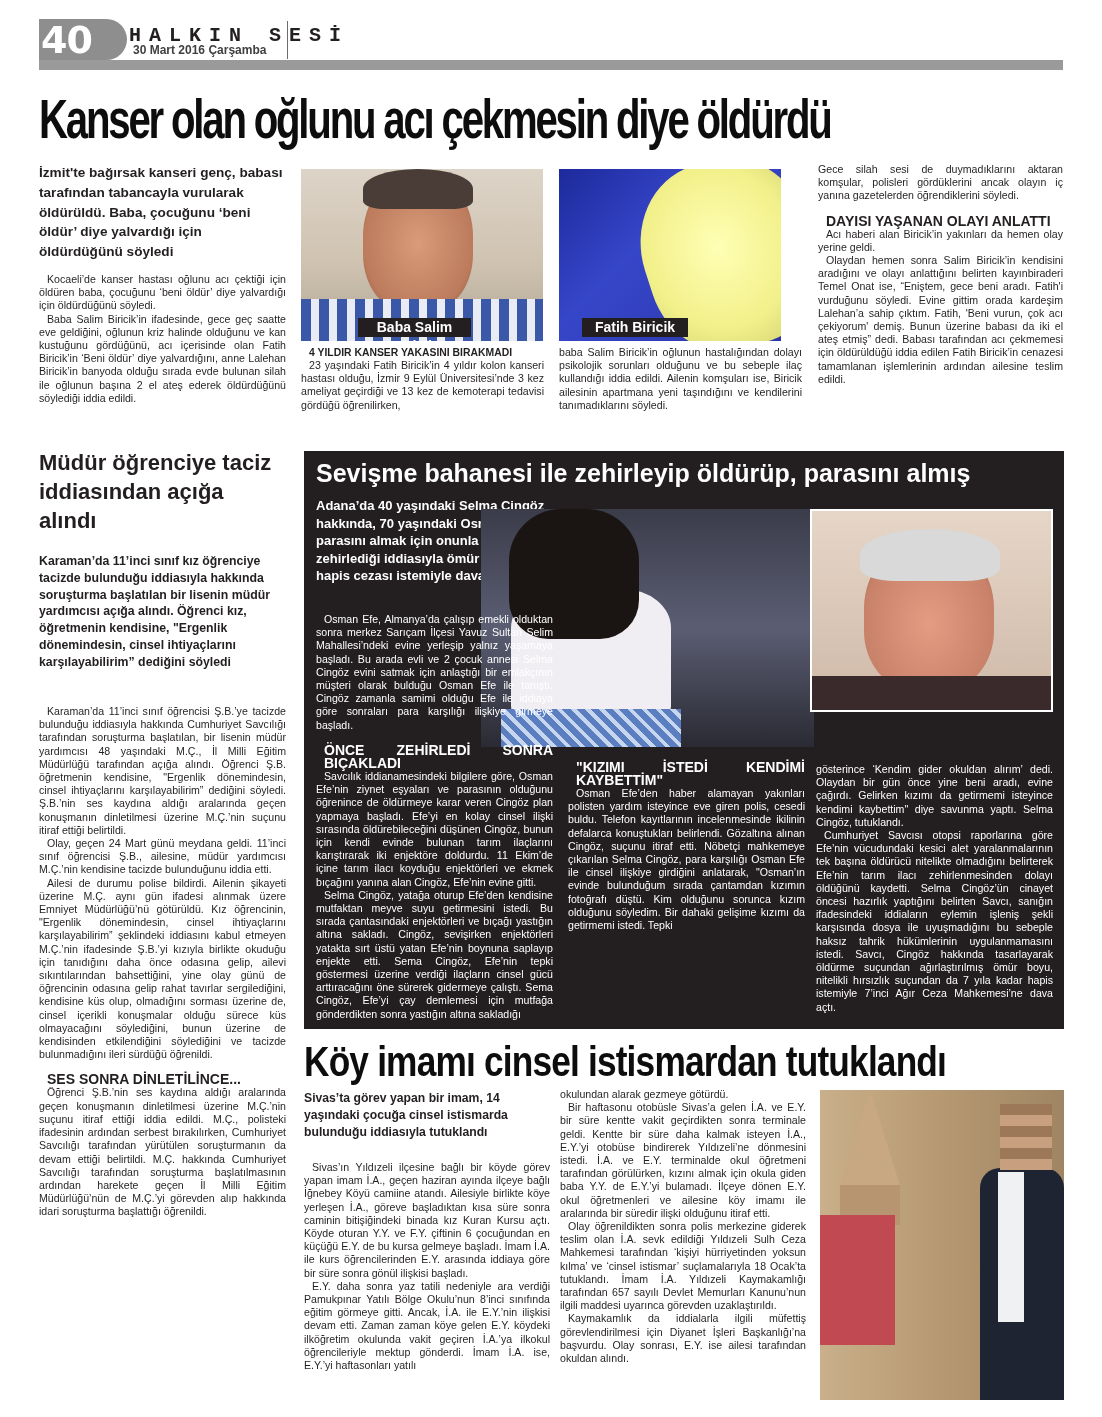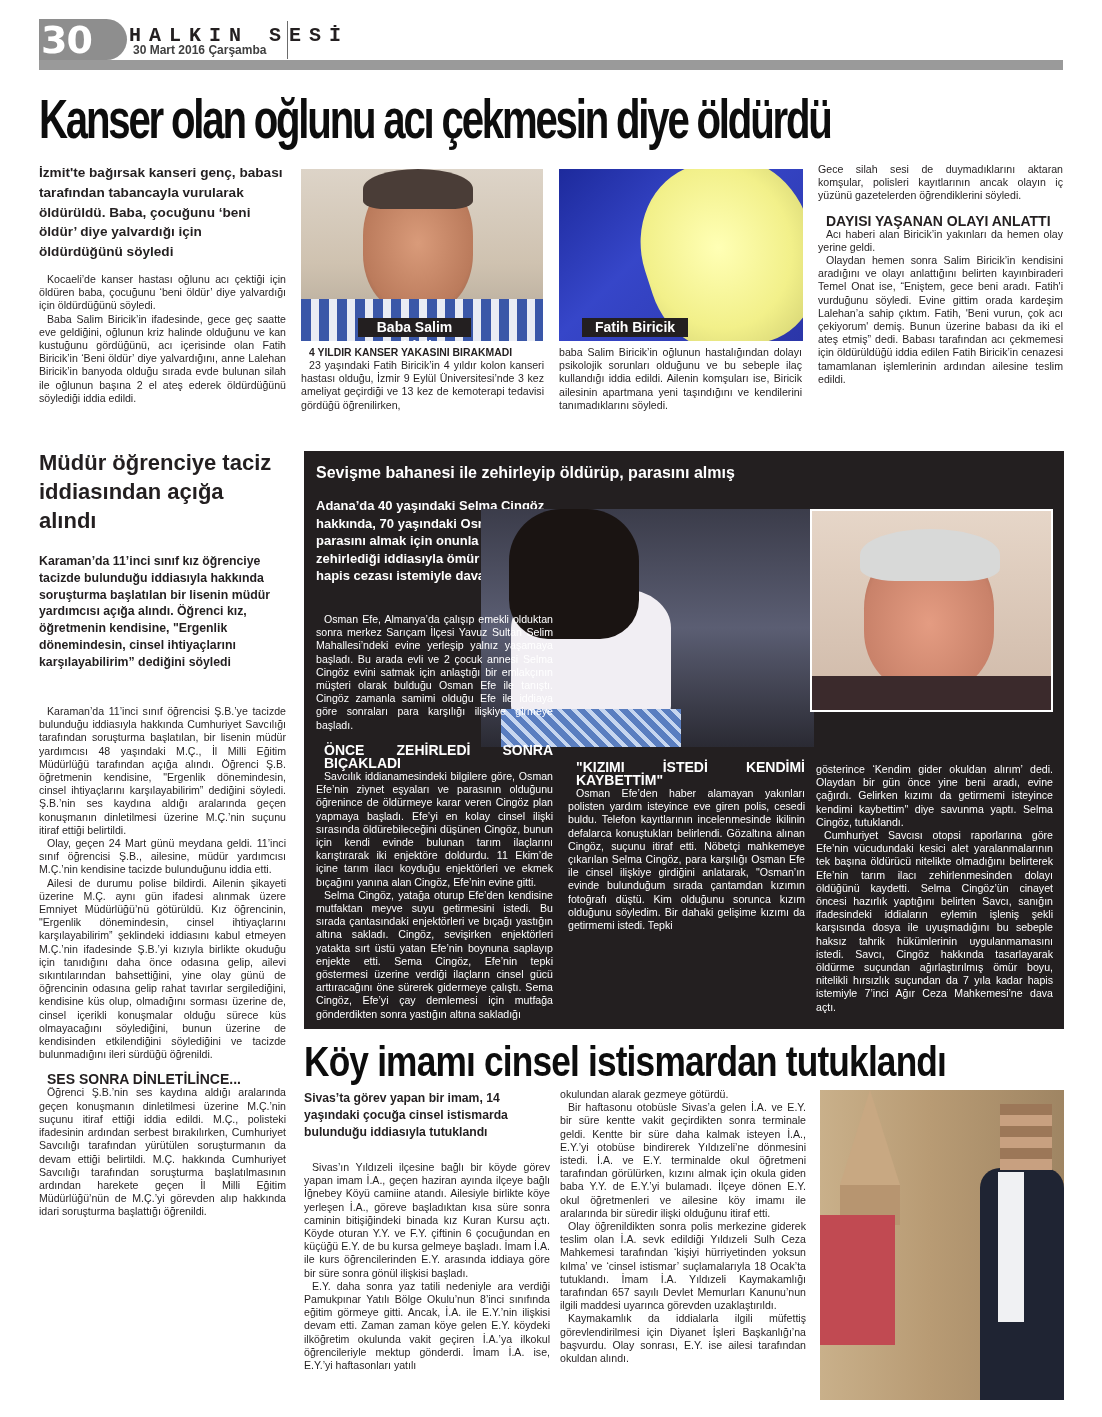--- a/index.html
+++ b/index.html
@@ -20,42 +20,42 @@
 
   .text { font-size: 10.6px; line-height: 13.2px; text-align: justify; color: #231f20; }
   .text p { text-indent: 8px; }
   .subhead { font-weight: bold; font-size: 14px; line-height: 13px; margin-top: 12px; padding-left: 8px; }
 
   
   .s1-lead { position: absolute; left: 39px; top: 163px; width: 245px; font-weight: bold; font-size: 13.6px; line-height: 19.8px; }
   .s1-col1 { position: absolute; left: 39px; top: 273px; width: 247px; }
   .photo { position: absolute; overflow: hidden; }
   .photo-salim { left: 301px; top: 169px; width: 242px; height: 172px; background: linear-gradient(180deg,#ddd4c8 0%,#cfc2b0 55%,#b0a595 100%); }
-  .photo-fatih { left: 559px; top: 169px; width: 244px; height: 172px; background: linear-gradient(135deg,#1d2a9c 0%,#3646c9 40%,#2b36a8 100%); }
+  .photo-fatih { left: 559px; top: 169px; width: 222px; height: 172px; background: linear-gradient(135deg,#1d2a9c 0%,#3646c9 40%,#2b36a8 100%); }
   .face { position: absolute; border-radius: 45% 45% 42% 42%; }
   .face-salim { left: 62px; top: 4px; width: 110px; height: 140px; background: radial-gradient(ellipse at 50% 50%, #d99b7a 0%, #bb7b5c 70%, #7e5546 100%); }
   .hair-salim { position: absolute; left: 62px; top: 0px; width: 110px; height: 40px; background: #4a3d37; border-radius: 50% 50% 20% 20%; }
   .shirt-salim { position: absolute; left: 0; top: 130px; width: 242px; height: 42px; background: repeating-linear-gradient(90deg,#3a57a8 0 10px,#e9ecf4 10px 18px); }
   .face-fatih { left: 85px; top: -10px; width: 170px; height: 190px; background: radial-gradient(ellipse at 45% 45%, #ffffb5 0%, #f2f08a 55%, #c7c66a 100%); transform: rotate(-18deg); }
   .photo-caption { position: absolute; bottom: 4px; background: #231f20; color: #ffffff; font-weight: bold; font-size: 14px; height: 19px; line-height: 19px; text-align: center; }
   .cap-salim { left: 57px; width: 113px; }
   .cap-fatih { left: 23px; width: 106px; }
   .s1-col2 { position: absolute; left: 301px; top: 346px; width: 243px; }
   .s1-col3 { position: absolute; left: 559px; top: 346px; width: 243px; }
   .s1-col4 { position: absolute; left: 818px; top: 163px; width: 245px; }
   .s1-col2 .subhead-first { font-weight: bold; font-size: 10.4px; line-height: 13px; padding-left: 8px; }
 
   
   .s2-headline { position: absolute; left: 39px; top: 448px; width: 245px; font-weight: bold; font-size: 22px; line-height: 29px; color: #231f20; }
   .s2-lead { position: absolute; left: 39px; top: 553px; width: 247px; font-weight: bold; font-size: 12.3px; line-height: 16.8px; }
   .s2-body { position: absolute; left: 39px; top: 705px; width: 247px; }
 
   
   .dark-box { position: absolute; left: 304px; top: 451px; width: 760px; height: 578px; background: #231f20; color: #ffffff; }
-  .dark-headline { position: absolute; left: 12px; top: 6px; width: 740px; font-weight: bold; font-size: 16px; line-height: 32px; color: #ffffff; white-space: nowrap; }
+  .dark-headline { position: absolute; left: 12px; top: 6px; width: 740px; font-weight: bold; font-size: 25px; line-height: 32px; color: #ffffff; white-space: nowrap; }
   .dark-lead { position: absolute; left: 12px; top: 46px; width: 235px; font-weight: bold; font-size: 13px; line-height: 17.6px; }
   .dark-box .text { color: #ffffff; }
   .dark-col-intro { position: absolute; left: 12px; top: 162px; width: 237px; }
   .dark-col1 { position: absolute; left: 12px; top: 293px; width: 237px; }
   .dark-col2 { position: absolute; left: 264px; top: 298px; width: 237px; }
   .dark-col3 { position: absolute; left: 512px; top: 312px; width: 237px; }
   .dark-box .subhead { color: #ffffff; }
   .photo-woman { position: absolute; left: 177px; top: 58px; width: 333px; height: 238px; background: linear-gradient(180deg,#3b3c4a 0%,#5b5e73 50%,#2a2a33 100%); overflow: hidden; }
   .woman-hair { position: absolute; left: 28px; top: 0; width: 130px; height: 130px; background: #1a1412; border-radius: 40% 40% 30% 30%; }
   .woman-shirt { position: absolute; left: 30px; top: 80px; width: 160px; height: 130px; background: #f1eef3; border-radius: 30% 30% 10% 10%; }
@@ -77,21 +77,21 @@
   .imam-suit { position: absolute; left: 160px; top: 78px; width: 84px; height: 232px; background: #1f2433; border-radius: 20px 20px 0 0; }
   .imam-shirt { position: absolute; left: 178px; top: 82px; width: 26px; height: 150px; background: #f0f1f3; }
   .imam-face { position: absolute; left: 180px; top: 14px; width: 52px; height: 66px; background: repeating-linear-gradient(0deg,#c8a080 0 11px,#9c7758 11px 22px); }
 </style>
 </head>
 <body>
 
 <div class="masthead">
   <div class="mast-bar"></div>
   <div class="mast-bar-line"></div>
-  <div class="page-number">30</div>
+  <div class="page-number">40</div>
   <div class="paper-name">HALKIN SESİ</div>
   <div class="paper-date">30 Mart 2016 Çarşamba</div>
   <div class="mast-divider"></div>
 </div>
 
 <div class="main-headline">Kanser olan oğlunu acı çekmesin diye öldürdü</div>
 <div class="s1-lead">İzmit'te bağırsak kanseri genç, babası tarafından tabancayla vurularak öldürüldü. Baba, çocuğunu ‘beni öldür’ diye yalvardığı için öldürdüğünü söyledi</div>
 <div class="s1-col1 text">
   <p>Kocaeli’de kanser hastası oğlunu acı çektiği için öldüren baba, çocuğunu ‘beni öldür’ diye yalvardığı için öldürdüğünü söyledi.</p>
   <p>Baba Salim Biricik’in ifadesinde, gece geç saatte eve geldiğini, oğlunun kriz halinde olduğunu ve kan kustuğunu gördüğünü, acı içerisinde olan Fatih Biricik’in ‘Beni öldür’ diye yalvardığını, anne Lalehan Biricik’in banyoda olduğu sırada evde bulunan silah ile oğlunun başına 2 el ateş ederek öldürdüğünü söylediği iddia edildi.</p>
@@ -107,21 +107,21 @@
   <div class="photo-caption cap-fatih">Fatih Biricik</div>
 </div>
 <div class="s1-col2 text">
   <div class="subhead-first">4 YILDIR KANSER YAKASINI BIRAKMADI</div>
   <p>23 yaşındaki Fatih Biricik’in 4 yıldır kolon kanseri hastası olduğu, İzmir 9 Eylül Üniversitesi’nde 3 kez ameliyat geçirdiği ve 13 kez de kemoterapi tedavisi gördüğü öğrenilirken,</p>
 </div>
 <div class="s1-col3 text">
   <div>baba Salim Biricik’in oğlunun hastalığından dolayı psikolojik sorunları olduğunu ve bu sebeple ilaç kullandığı iddia edildi. Ailenin komşuları ise, Biricik ailesinin apartmana yeni taşındığını ve kendilerini tanımadıklarını söyledi.</div>
 </div>
 <div class="s1-col4 text">
-  <div>Gece silah sesi de duymadıklarını aktaran komşular, polisleri kayıtlarının ancak olayın iç yüzünü gazetelerden öğrendiklerini söyledi.</div>
+  <div>Gece silah sesi de duymadıklarını aktaran komşular, polisleri gördüklerini ancak olayın iç yanına gazetelerden öğrendiklerini söyledi.</div>
   <div class="subhead">DAYISI YAŞANAN OLAYI ANLATTI</div>
   <p>Acı haberi alan Biricik’in yakınları da hemen olay yerine geldi.</p>
   <p>Olaydan hemen sonra Salim Biricik’in kendisini aradığını ve olayı anlattığını belirten kayınbiraderi Temel Onat ise, “Eniştem, gece beni aradı. Fatih'i vurduğunu söyledi. Evine gittim orada kardeşim Lalehan’a sahip çıktım. Fatih, 'Beni vurun, çok acı çekiyorum' demiş. Bunun üzerine babası da iki el ateş etmiş” dedi. Babası tarafından acı çekmemesi için öldürüldüğü iddia edilen Fatih Biricik’in cenazesi tamamlanan işlemlerinin ardından ailesine teslim edildi.</p>
 </div>
 
 <div class="s2-headline">Müdür öğrenciye taciz iddiasından açığa alındı</div>
 <div class="s2-lead">Karaman’da 11’inci sınıf kız öğrenciye tacizde bulunduğu iddiasıyla hakkında soruşturma başlatılan bir lisenin müdür yardımcısı açığa alındı. Öğrenci kız, öğretmenin kendisine, "Ergenlik dönemindesin, cinsel ihtiyaçlarını karşılayabilirim” dediğini söyledi</div>
 <div class="s2-body text">
   <p>Karaman’da 11’inci sınıf öğrencisi Ş.B.’ye tacizde bulunduğu iddiasıyla hakkında Cumhuriyet Savcılığı tarafından soruşturma başlatılan, bir lisenin müdür yardımcısı 48 yaşındaki M.Ç., İl Milli Eğitim Müdürlüğü tarafından açığa alındı. Öğrenci Ş.B. öğretmenin kendisine, "Ergenlik dönemindesin, cinsel ihtiyaçlarını karşılayabilirim” dediğini söyledi. Ş.B.’nin ses kaydına aldığı aralarında geçen konuşmanın dinletilmesi üzerine M.Ç.’nin suçunu itiraf ettiği belirtildi.</p>
   <p>Olay, geçen 24 Mart günü meydana geldi. 11’inci sınıf öğrencisi Ş.B., ailesine, müdür yardımcısı M.Ç.’nin kendisine tacizde bulunduğunu iddia etti.</p>

